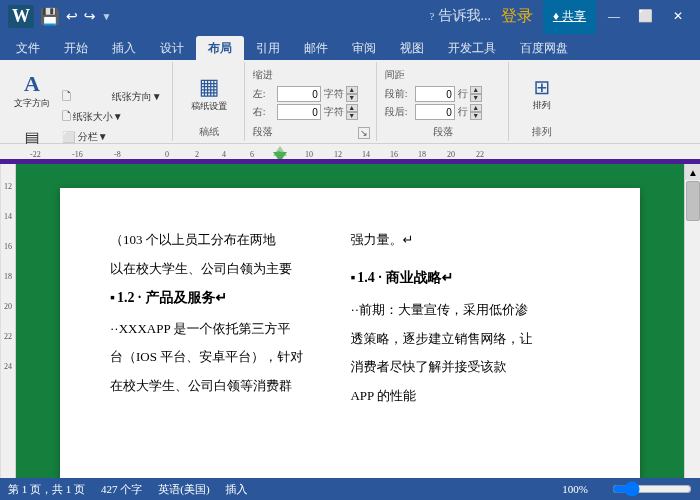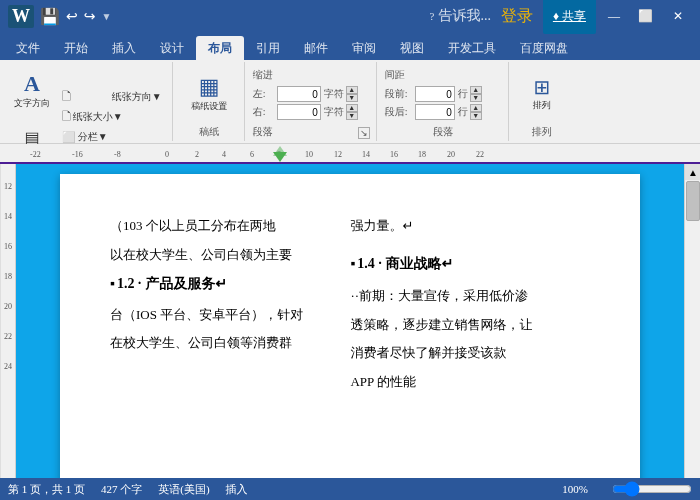--- a/index.html
+++ b/index.html
@@ -162,21 +162,21 @@
     }
 
     
     .ruler-h {
       position: absolute;
       top: 0;
       left: 0;
       right: 0;
       height: 20px;
       background: #f0f0f0;
-      border-bottom: 2px solid #4c1d95;
+      border-bottom: 5px solid #4c1d95;
       display: flex;
       align-items: center;
       font-size: 9px;
       color: #555;
       overflow: hidden;
     }
     .ruler-v {
       position: absolute;
       top: 20px;
       left: 0;
@@ -195,22 +195,22 @@
 
     
     .page-wrapper {
       position: absolute;
       top: 20px;
       left: 16px;
       right: 16px;
       bottom: 0;
       overflow-y: auto;
       overflow-x: hidden;
-      background: #0ea5e9;
-      padding: 10px 40px;
+      background: #15803d;
+      padding: 24px 40px;
     }
     .page {
       background: white;
       width: 580px;
       margin: 0 auto;
       padding: 40px 50px;
       box-shadow: 0 2px 8px rgba(0,0,0,0.3);
       min-height: 400px;
       font-size: 14px;
       line-height: 1.8;
@@ -493,20 +493,21 @@
       <div class="page-content">
 
         <div class="col-left">
           <p class="body-text">（103 个以上员工分布在两地</p>
           <p class="body-text">以在校大学生、公司白领为主要</p>
 
           <p class="section-heading">
             <span style="margin-right:2px;">▪</span>1.2 · 产品及服务↵
           </p>
 
+          <p class="body-text">··XXXAPP 是一个依托第三方平</p>
           <p class="body-text">台（IOS 平台、安卓平台），针对</p>
           <p class="body-text">在校大学生、公司白领等消费群</p>
         </div>
 
         <div class="col-right">
           <p class="body-text" style="margin-bottom:12px;">强力量。↵</p>
 
           <p class="section-heading">
             <span style="margin-right:2px;">▪</span>1.4 · 商业战略↵
           </p>

